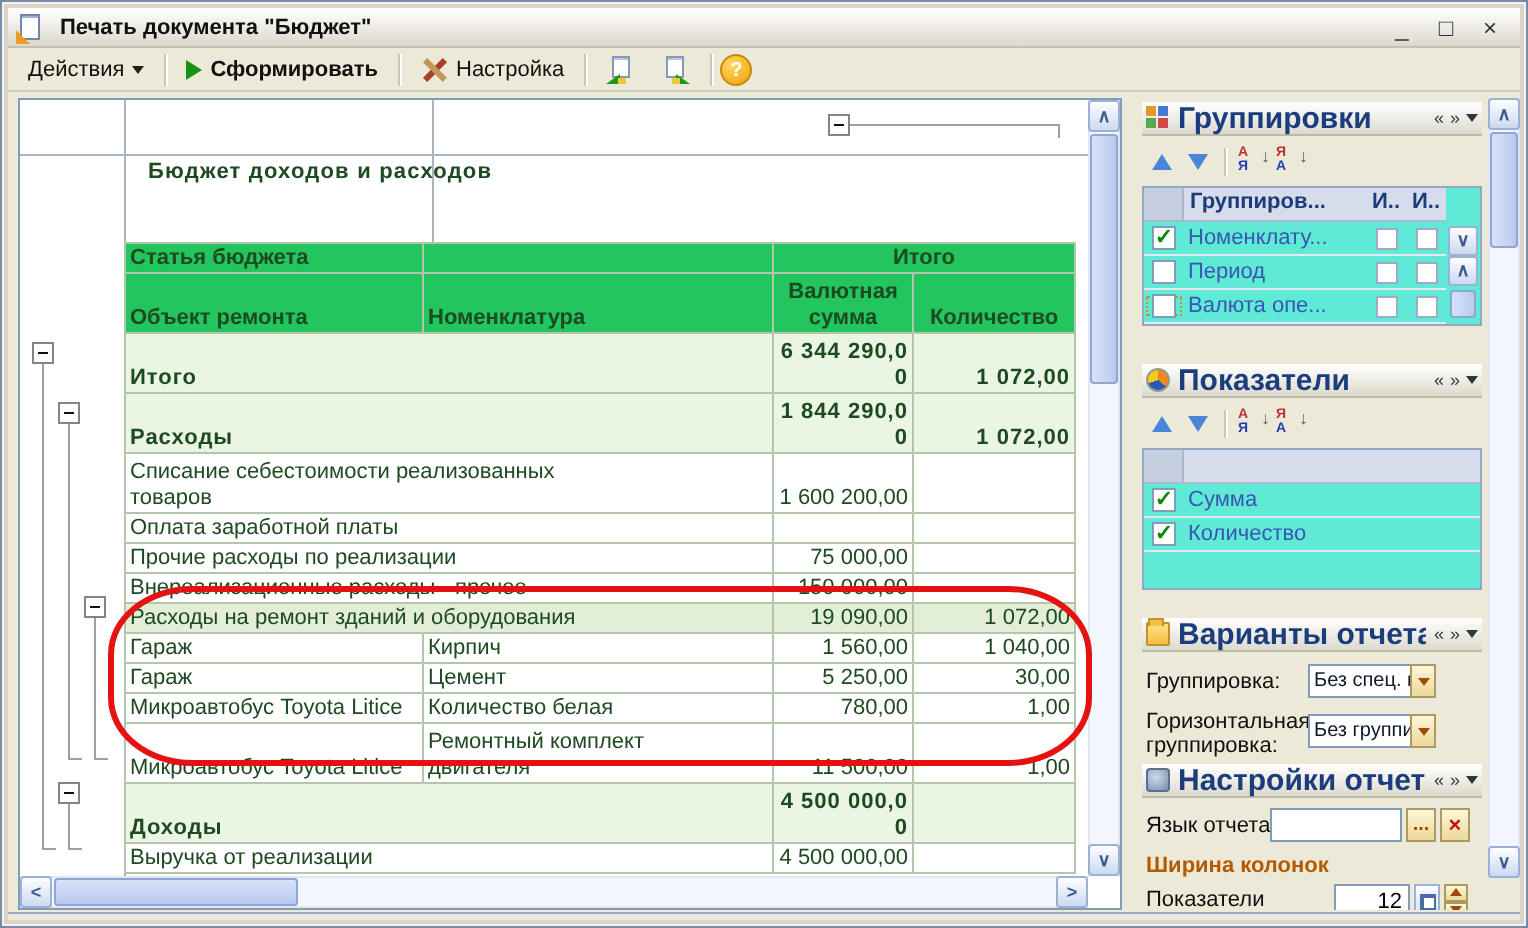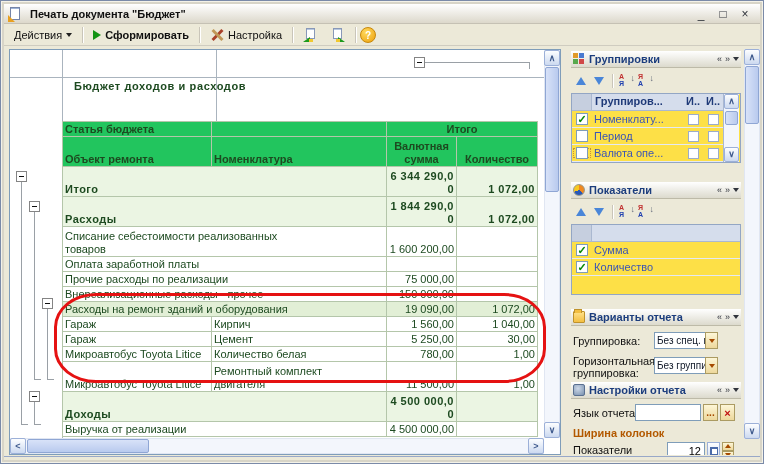--- a/index.html
+++ b/index.html
@@ -97,21 +97,21 @@
     font-size:9px; color:#3f5a8d; font-weight:bold; line-height:1; }
   .sb-track { position:absolute; background:#f3f6fc; border:1px solid #e0e6f2; }
   .sb-thumb { position:absolute; background:linear-gradient(90deg,#d8e2f8,#b9caee); border:1px solid #8fa6d4; border-radius:2px; }
   .sb-thumb.h { background:linear-gradient(#d8e2f8,#b9caee); }
 
   
   .side-panel { position:absolute; left:570px; top:48px; width:190px; height:406px; overflow:hidden; }
   .section { position:absolute; left:0; width:170px; }
   .sec-head { height:17px; display:flex; align-items:center; gap:4px; padding:0 2px;
     background:linear-gradient(#ffffff,#dcdacd); border-bottom:1px solid #bdbaa8; }
-  .sec-title { flex:1; font-size:11px; font-weight:bold; color:#1c3d7d; white-space:nowrap; overflow:hidden; }
+  .sec-title { flex:1; font-size:15px; font-weight:bold; color:#1c3d7d; white-space:nowrap; overflow:hidden; }
   .sec-ctl { display:flex; align-items:center; gap:3px; font-size:9px; color:#30343c; }
   .sec-ctl .tri { width:0; height:0; border-left:3px solid transparent; border-right:3px solid transparent; border-top:4px solid #30343c; }
 
   .ico12 { width:12px; height:12px; flex:0 0 auto; position:relative; }
   .ico-grid { display:grid; grid-template-columns:5px 5px; grid-template-rows:5px 5px; gap:1px; }
   .ico-grid i:nth-child(1){background:#e09a28} .ico-grid i:nth-child(2){background:#4a7ad0}
   .ico-grid i:nth-child(3){background:#58a84c} .ico-grid i:nth-child(4){background:#d04848}
   .ico-pie { border-radius:50%; background:conic-gradient(#f08820 0 130deg, #2858b8 130deg 250deg, #f8c820 250deg 360deg); border:1px solid #9a9a8a; }
   .ico-folder { background:linear-gradient(#ffe18a,#f3bf42); border:1px solid #bf922c; border-radius:1px; }
   .ico-folder::before { content:""; position:absolute; left:0; top:-3px; width:6px; height:3px; background:#f3bf42; border:1px solid #bf922c; border-bottom:none; }
@@ -120,21 +120,21 @@
   .mini-toolbar { height:20px; display:flex; align-items:center; gap:2px; padding:1px 2px; }
   .mv-btn { width:16px; height:16px; display:flex; align-items:center; justify-content:center; }
   .mv-up { width:0; height:0; border-left:5px solid transparent; border-right:5px solid transparent; border-bottom:8px solid #4a86d8; }
   .mv-dn { width:0; height:0; border-left:5px solid transparent; border-right:5px solid transparent; border-top:8px solid #4a86d8; }
   .mini-sep { width:1px; height:14px; background:#c9c5b9; box-shadow:1px 0 0 #fff; margin:0 3px; }
   .sort-btn { width:17px; height:16px; position:relative; font-size:7px; line-height:7px; font-weight:bold; padding-left:1px; }
   .sort-btn .a { color:#c03030; display:block; }
   .sort-btn .z { color:#2040b0; display:block; }
   .sort-btn .ar { position:absolute; right:0; top:2px; font-size:9px; color:#606878; font-weight:normal; }
 
-  .ltable { border:1px solid #93a6c4; background:#fde047; font-size:11px; }
+  .ltable { border:1px solid #93a6c4; background:#5eead4; font-size:11px;align-items:center; }
   .lt-head { display:flex; background:#d5ddec; border-bottom:1px solid #aab8d0; font-weight:bold; color:#1f3a78; }
   .lt-head .hc { padding:1px 3px; height:16px; overflow:hidden; white-space:nowrap; }
   .lt-head .hc.first { background:#c6cfdf; border-right:1px solid #aab8d0; }
   .lrow { display:flex; align-items:center; height:17px; border-bottom:1px solid #e4e9f4; }
   .cbcell { width:20px; display:flex; align-items:center; justify-content:center; flex:0 0 auto; }
   .cbcell.focused { outline:1px dotted #c89038; outline-offset:-2px; }
   .cb { width:12px; height:12px; background:#fff; border:1px solid #7f9db9; position:relative;
     font-size:11px; line-height:10px; color:#0a8a0a; font-weight:bold; text-align:center; }
   .ltext { flex:1; color:#3b55b5; white-space:nowrap; overflow:hidden; padding-left:2px; }
   .mini-box { width:11px; height:11px; border:1px solid #9cacc8; background:#fff; margin:0 auto; }

